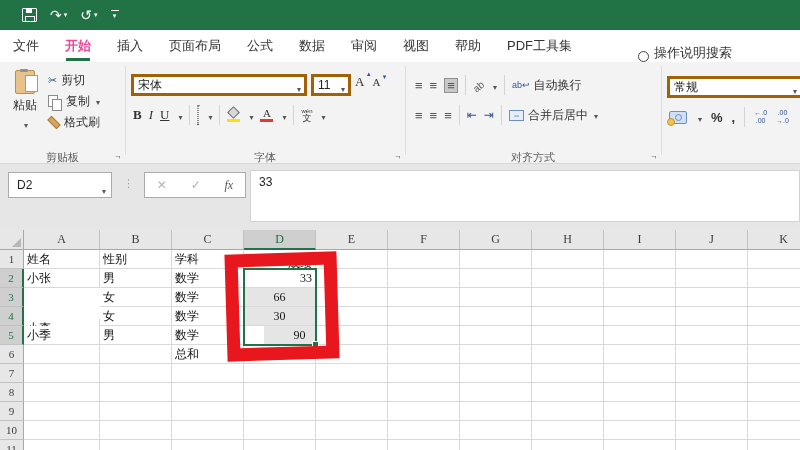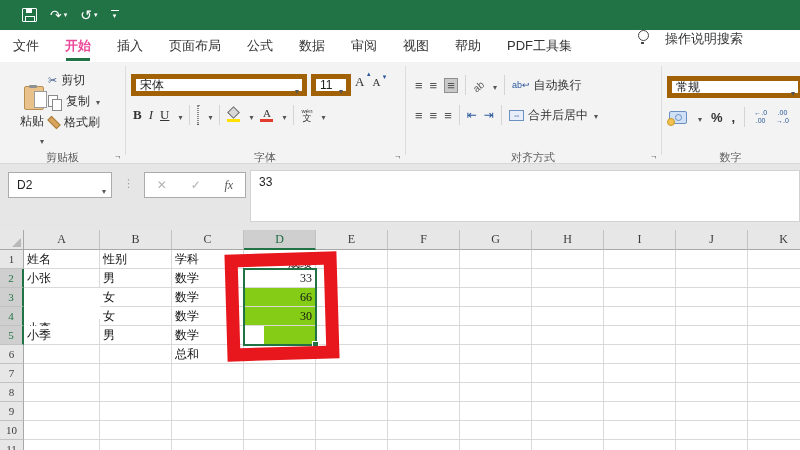--- a/index.html
+++ b/index.html
@@ -18,53 +18,53 @@
   .ic-custom{display:flex;flex-direction:column;align-items:center;color:#fff;}
   .ic-custom .bar{width:8px;height:0;border-top:1px solid #fff;margin-bottom:1px;}
   .ic-custom .qcaret{font-size:7px;}
 
   
   .tabrow{position:absolute;left:0;top:30px;width:800px;height:32px;background:#fff;
           display:flex;align-items:stretch;gap:26px;padding-left:13px;box-sizing:border-box;}
   .tab{font-size:13px;color:#333;line-height:32px;position:relative;white-space:nowrap;}
   .tab.active{font-weight:bold;color:#ec4899;}
   .tab.active::after{content:"";position:absolute;left:1px;right:1px;bottom:1px;height:3px;background:#217346;}
-  .tellme{display:flex;align-items:flex-start;gap:16px;margin-left:40px;}
+  .tellme{display:flex;align-items:flex-end;gap:5px;margin-left:40px;}
   .ic-bulb{width:9px;height:9px;border:1.4px solid #444;border-radius:50%;position:relative;}
   .ic-bulb::after{content:"";position:absolute;left:1.5px;bottom:-4px;width:3px;height:2.5px;background:#444;}
   .tellme span.t{font-size:13px;color:#333;}
 
   
   .ribbon{position:absolute;left:0;top:62px;width:800px;height:102px;background:#f3f3f3;
           border-bottom:1px solid #d8d8d8;box-sizing:border-box;}
   .gsep{position:absolute;top:4px;bottom:8px;width:1px;background:#dcdcdc;}
   .rgroup{position:absolute;top:0;bottom:0;}
   .gfooter{position:absolute;left:0;right:0;bottom:2px;height:14px;text-align:center;}
   .glabel{font-size:11px;color:#5d5d5d;}
   .launcher{position:absolute;right:5px;bottom:0;font-size:9px;color:#777;transform:scaleX(-1) rotate(0deg);}
   .caret::after{content:"▾";font-size:8px;color:#555;margin-left:2px;}
   .vsep{width:1px;height:20px;background:#d4d4d4;}
 
   
   .g-clip{left:0;width:125px;}
-  .paste-btn{position:absolute;left:6px;top:24px;width:38px;height:66px;display:flex;flex-direction:column;align-items:flex-end;gap:0;}
+  .paste-btn{position:absolute;left:6px;top:8px;width:38px;height:66px;display:flex;flex-direction:column;align-items:center;gap:0;}
   .ic-clipboard{width:18px;height:22px;background:#e8c28a;border:1px solid #b98f52;border-radius:2px;position:relative;}
   .ic-clipboard::before{content:"";position:absolute;top:-2px;left:4px;width:8px;height:3px;background:#909090;border-radius:1px;}
   .ic-clipboard::after{content:"";position:absolute;right:-4px;top:4px;width:11px;height:15px;background:#fff;border:1px solid #9c9c9c;}
   .paste-btn .lbl{font-size:12px;color:#333;margin-top:3px;}
   .mini-col{position:absolute;left:48px;top:9px;display:flex;flex-direction:column;gap:3px;}
   .mini-btn{display:flex;align-items:center;gap:4px;font-size:12px;color:#333;height:18px;white-space:nowrap;}
   .ic-scissors{font-size:11px;color:#44618c;}
   .ic-copy{position:relative;width:8px;height:10px;border:1px solid #8a8a8a;background:#fff;margin-right:4px;}
   .ic-copy::after{content:"";position:absolute;left:2.5px;top:2.5px;width:8px;height:10px;border:1px solid #8a8a8a;background:#fff;}
   .ic-brush{width:4px;height:11px;background:#d9a45b;border:1px solid #a77c3d;transform:rotate(-45deg);margin:0 3px;}
 
   
   .g-font{left:125px;width:280px;}
-  .selectbox{background:#fff;border:5px solid #a16207;height:22px;box-sizing:border-box;
+  .selectbox{background:#fff;border:3px solid #a16207;height:22px;box-sizing:border-box;
              font-size:12px;color:#222;display:flex;align-items:center;padding:0 4px;position:relative;}
   .selectbox .caret{position:absolute;right:3px;top:4px;}
   .fname{position:absolute;left:6px;top:12px;width:176px;}
   .fsize{position:absolute;left:186px;top:12px;width:40px;}
   .fgrow{position:absolute;left:230px;top:12px;display:flex;gap:8px;align-items:center;}
   .bigA{font-size:13px;color:#333;font-family:"Liberation Serif",serif;position:relative;}
   .bigA .up{position:absolute;top:-4px;right:-6px;font-size:7px;color:#2b579a;}
   .smallA{font-size:11px;color:#333;font-family:"Liberation Serif",serif;position:relative;}
   .smallA .dn{position:absolute;top:-3px;right:-6px;font-size:7px;color:#2b579a;}
   .fontrow2{position:absolute;left:8px;top:42px;display:flex;align-items:center;gap:7px;height:22px;}
@@ -125,21 +125,21 @@
   .corner::after{content:"";position:absolute;right:2px;bottom:2px;border-left:9px solid transparent;border-bottom:9px solid #b8b8b8;}
   .colhead{position:absolute;top:0;height:20px;background:#e7e7e7;border-right:1px solid #c2c2c2;border-bottom:1px solid #a8a8a8;
            box-sizing:border-box;font-family:"Liberation Serif",serif;font-size:12px;color:#3c3c3c;text-align:center;line-height:19px;}
   .colhead.sel{background:#cfcfcf;color:#1c6b40;border-bottom:2px solid #217346;}
   .rowhead{position:absolute;left:0;width:24px;background:#e7e7e7;border-right:1px solid #a8a8a8;border-bottom:1px solid #c2c2c2;
            box-sizing:border-box;font-family:"Liberation Serif",serif;font-size:11px;color:#3c3c3c;text-align:center;line-height:18px;}
   .rowhead.sel{background:#cfcfcf;color:#217346;border-right:2px solid #217346;}
   .cell{position:absolute;background:#fff;border-right:1px solid #d9d9d9;border-bottom:1px solid #d9d9d9;box-sizing:border-box;
         font-family:"Liberation Serif",serif;font-size:12px;color:#141414;line-height:18px;padding:0 3px;white-space:nowrap;overflow:hidden;}
   .cell.num{text-align:right;}
-  .cell.fill{background:#84cc16;}
+  .cell.fill{background:#e5e5e5;text-align:center;}
   .selrect{position:absolute;left:243px;top:38px;width:74px;height:78px;border:2px solid #217346;box-sizing:border-box;pointer-events:none;}
   .handle{position:absolute;left:312px;top:111px;width:7px;height:7px;background:#217346;border:1px solid #fff;box-sizing:border-box;}
   .redbox{position:absolute;left:226px;top:23px;width:112px;height:107px;border:13px solid #e8171d;box-sizing:border-box;
           transform:rotate(-1.7deg);z-index:10;}
 </style>
 </head>
 <body>
 
 <div id="app">
 
@@ -301,23 +301,20 @@
         <span class="bsym">,</span>
         <span class="vsep"></span>
         <span class="decbtn">
           <span>←.0</span>
           <span>.00</span>
         </span>
         <span class="decbtn">
           <span>.00</span>
           <span>→.0</span>
         </span>
-      </div>
-      <div class="gfooter">
-        <span class="glabel">数字</span>
       </div>
     </div>
   </div>
 
   <div class="fbar">
     <div class="namebox">
       <span>D2</span>
       <span class="caret"></span>
     </div>
     <span class="fdots">⋮</span>

